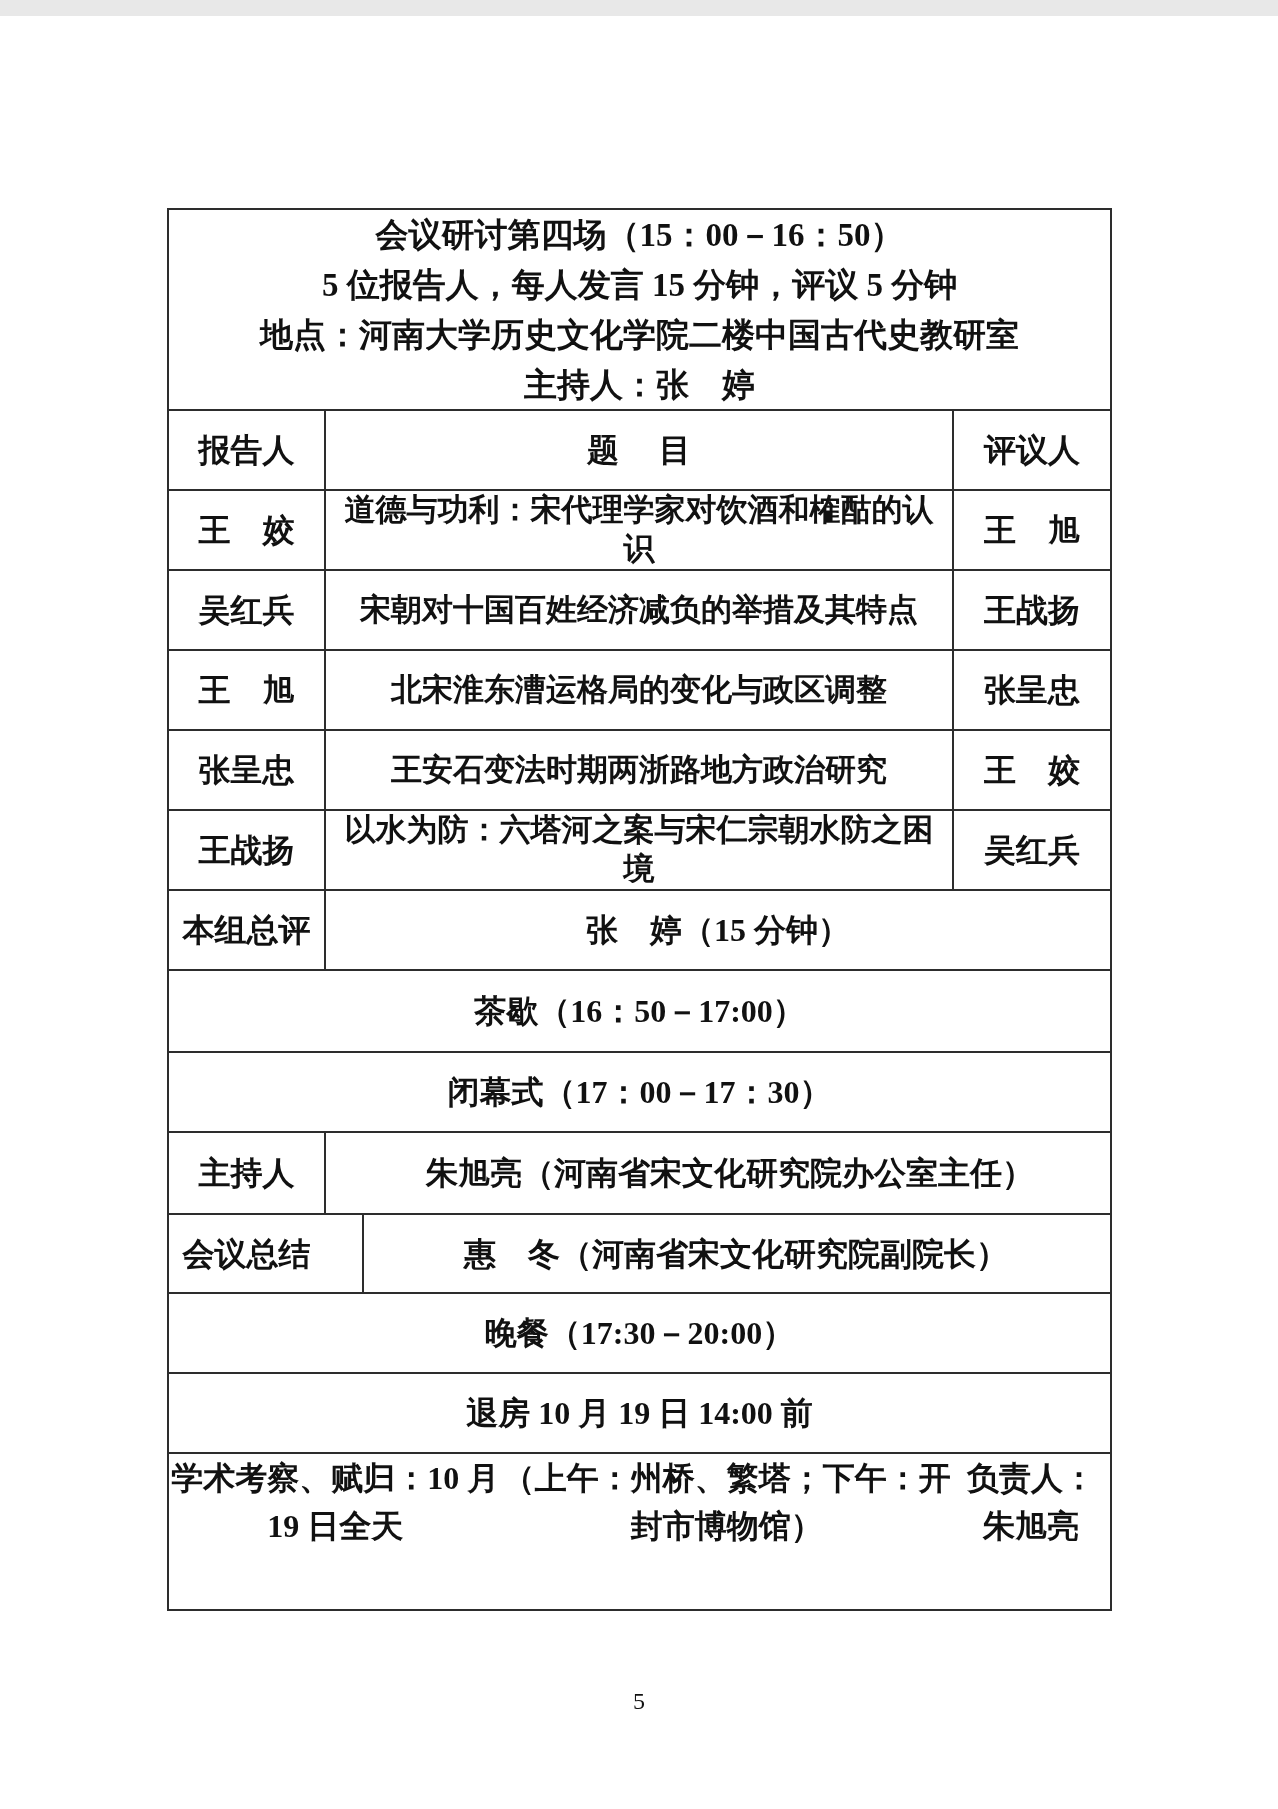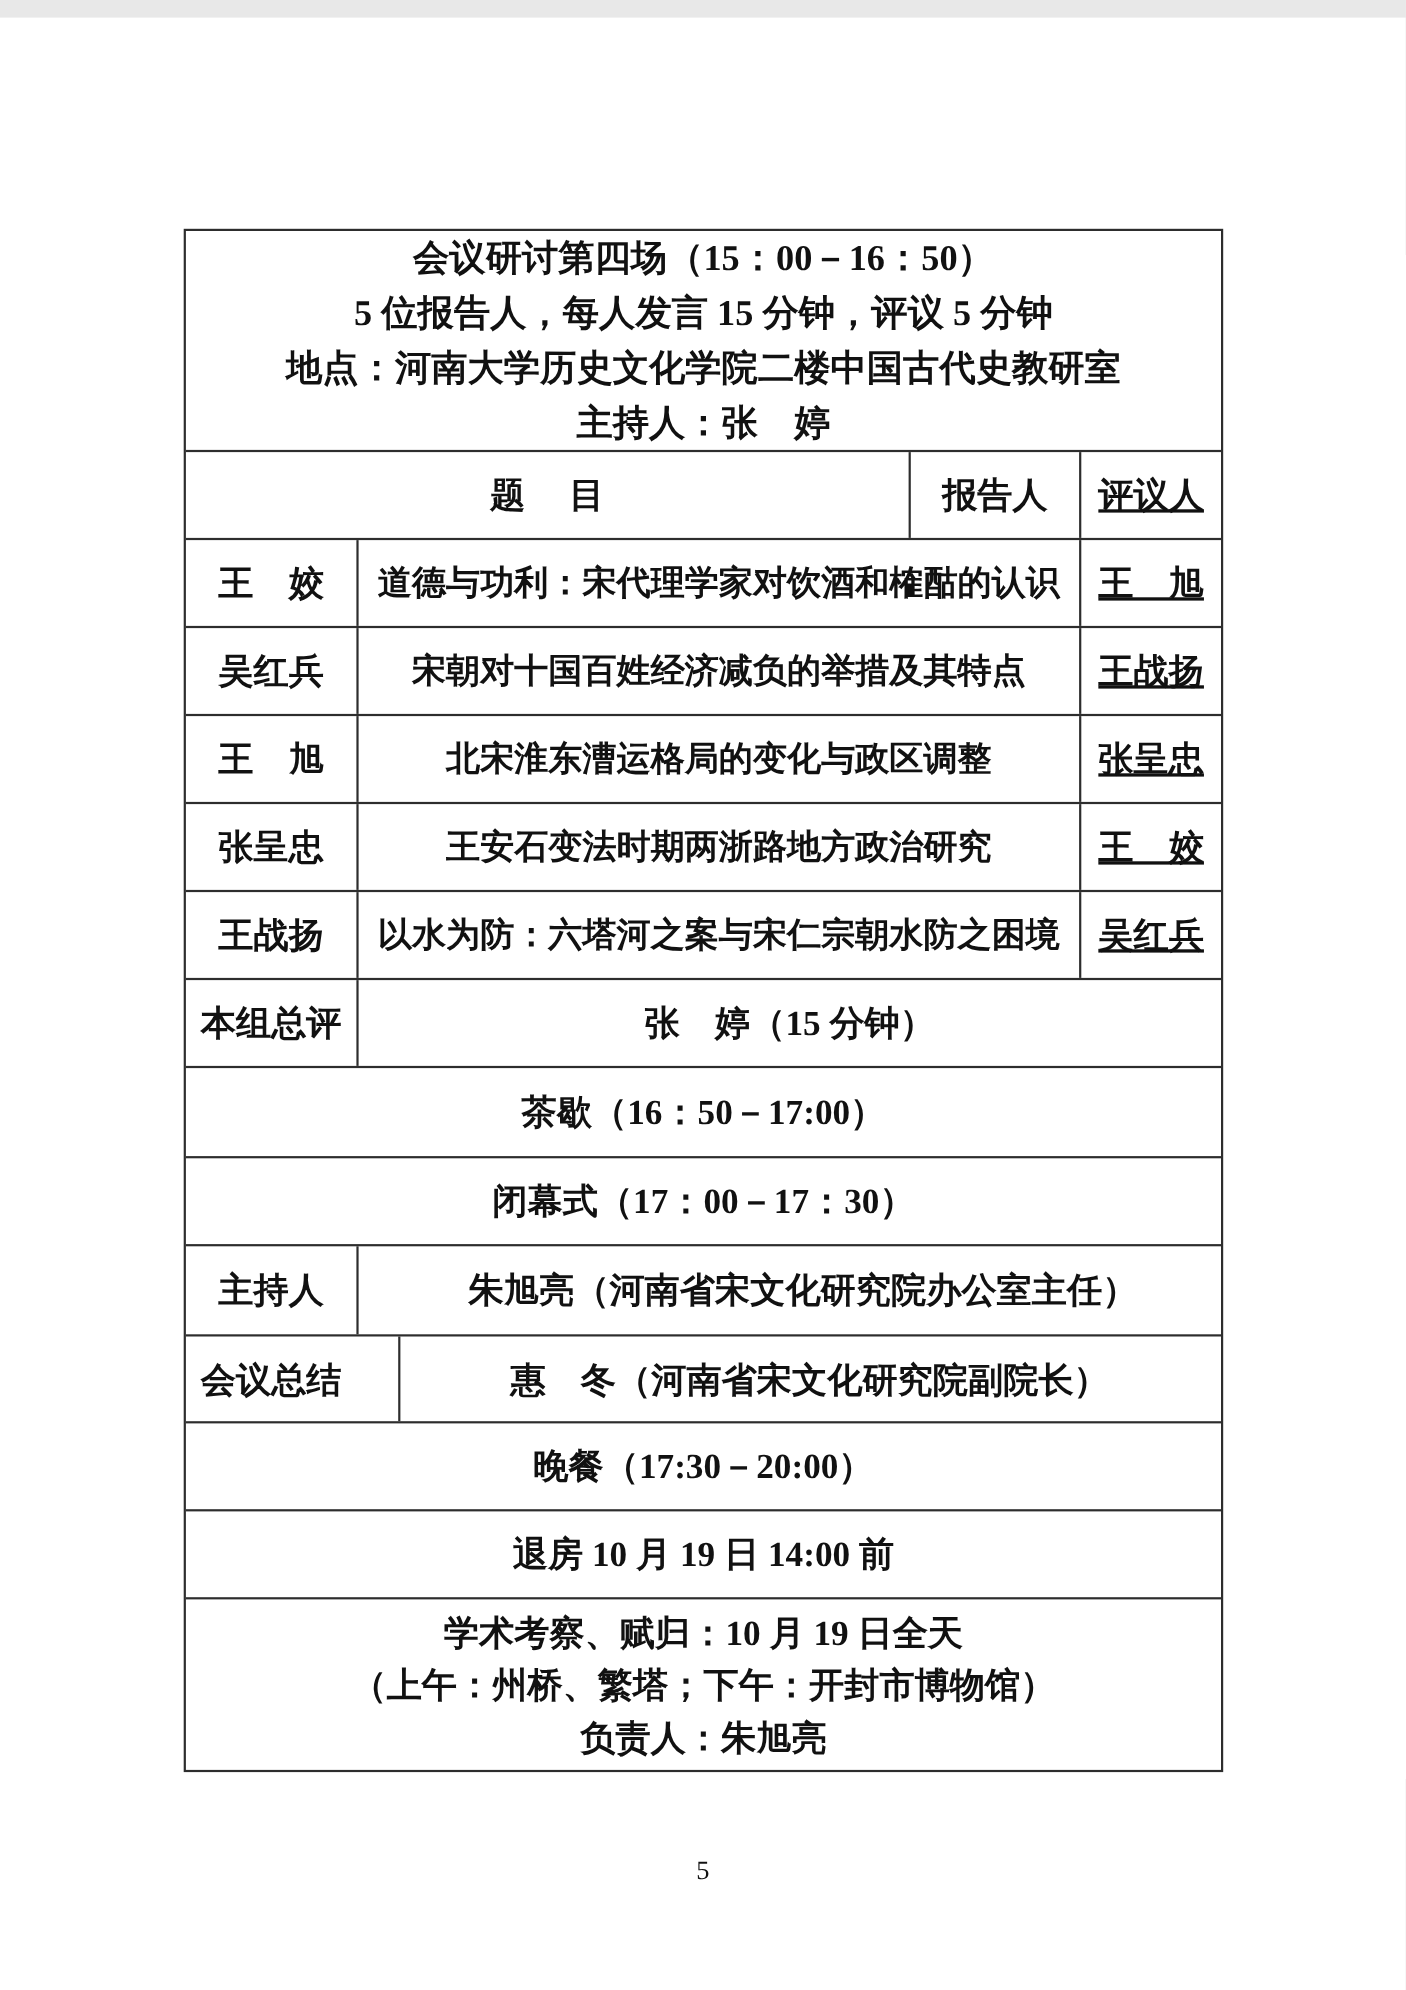--- a/index.html
+++ b/index.html
@@ -36,21 +36,21 @@
     justify-content: center;
     text-align: center;
     font-weight: 700;
     font-size: 32px;
     line-height: 1.25;
     padding: 0 6px;
   }
   .cell + .cell { border-left: 2px solid #2d2d2d; }
   .c1 { width: 155px; flex: none; }
   .c2 { flex: 1; min-width: 0; }
-  .c3 { width: 129px; flex: none; text-decoration: underline; }
+  .c3 { width: 158px; flex: none; }
   .title-cell { font-size: 31px; }
   .wide { flex: 1; }
   .left-pad {
     justify-content: flex-start;
     text-align: left;
     padding-left: 100px;
   }
   .header-block {
     flex-direction: column;
     justify-content: center;
@@ -59,21 +59,21 @@
   .header-line {
     font-weight: 700;
     font-size: 33px;
     line-height: 50px;
     text-align: center;
   }
   .r80  { height: 80px; }
   .r82  { height: 82px; }
   .r79  { height: 79px; gap: 38px; }
   .excursion-block {
-    flex-direction: column;
+    flex-direction: row;
     justify-content: center;
     height: 155px;
   }
   .excursion-line {
     font-weight: 700;
     font-size: 32px;
     line-height: 48px;
     text-align: center;
   }
   .page-number {
@@ -95,22 +95,22 @@
   <div class="schedule-table">
 
     <div class="trow header-block">
       <div class="header-line">会议研讨第四场（15：00－16：50）</div>
       <div class="header-line">5 位报告人，每人发言 15 分钟，评议 5 分钟</div>
       <div class="header-line">地点：河南大学历史文化学院二楼中国古代史教研室</div>
       <div class="header-line">主持人：张　婷</div>
     </div>
 
     <div class="trow r80">
+      <div class="cell c1">报告人</div>
       <div class="cell c2">题　 目</div>
-      <div class="cell c1">报告人</div>
       <div class="cell c3">评议人</div>
     </div>
 
     <div class="trow r80">
       <div class="cell c1">王　姣</div>
       <div class="cell c2 title-cell">道德与功利：宋代理学家对饮酒和榷酤的认识</div>
       <div class="cell c3">王　旭</div>
     </div>
     <div class="trow r80">
       <div class="cell c1">吴红兵</div>

